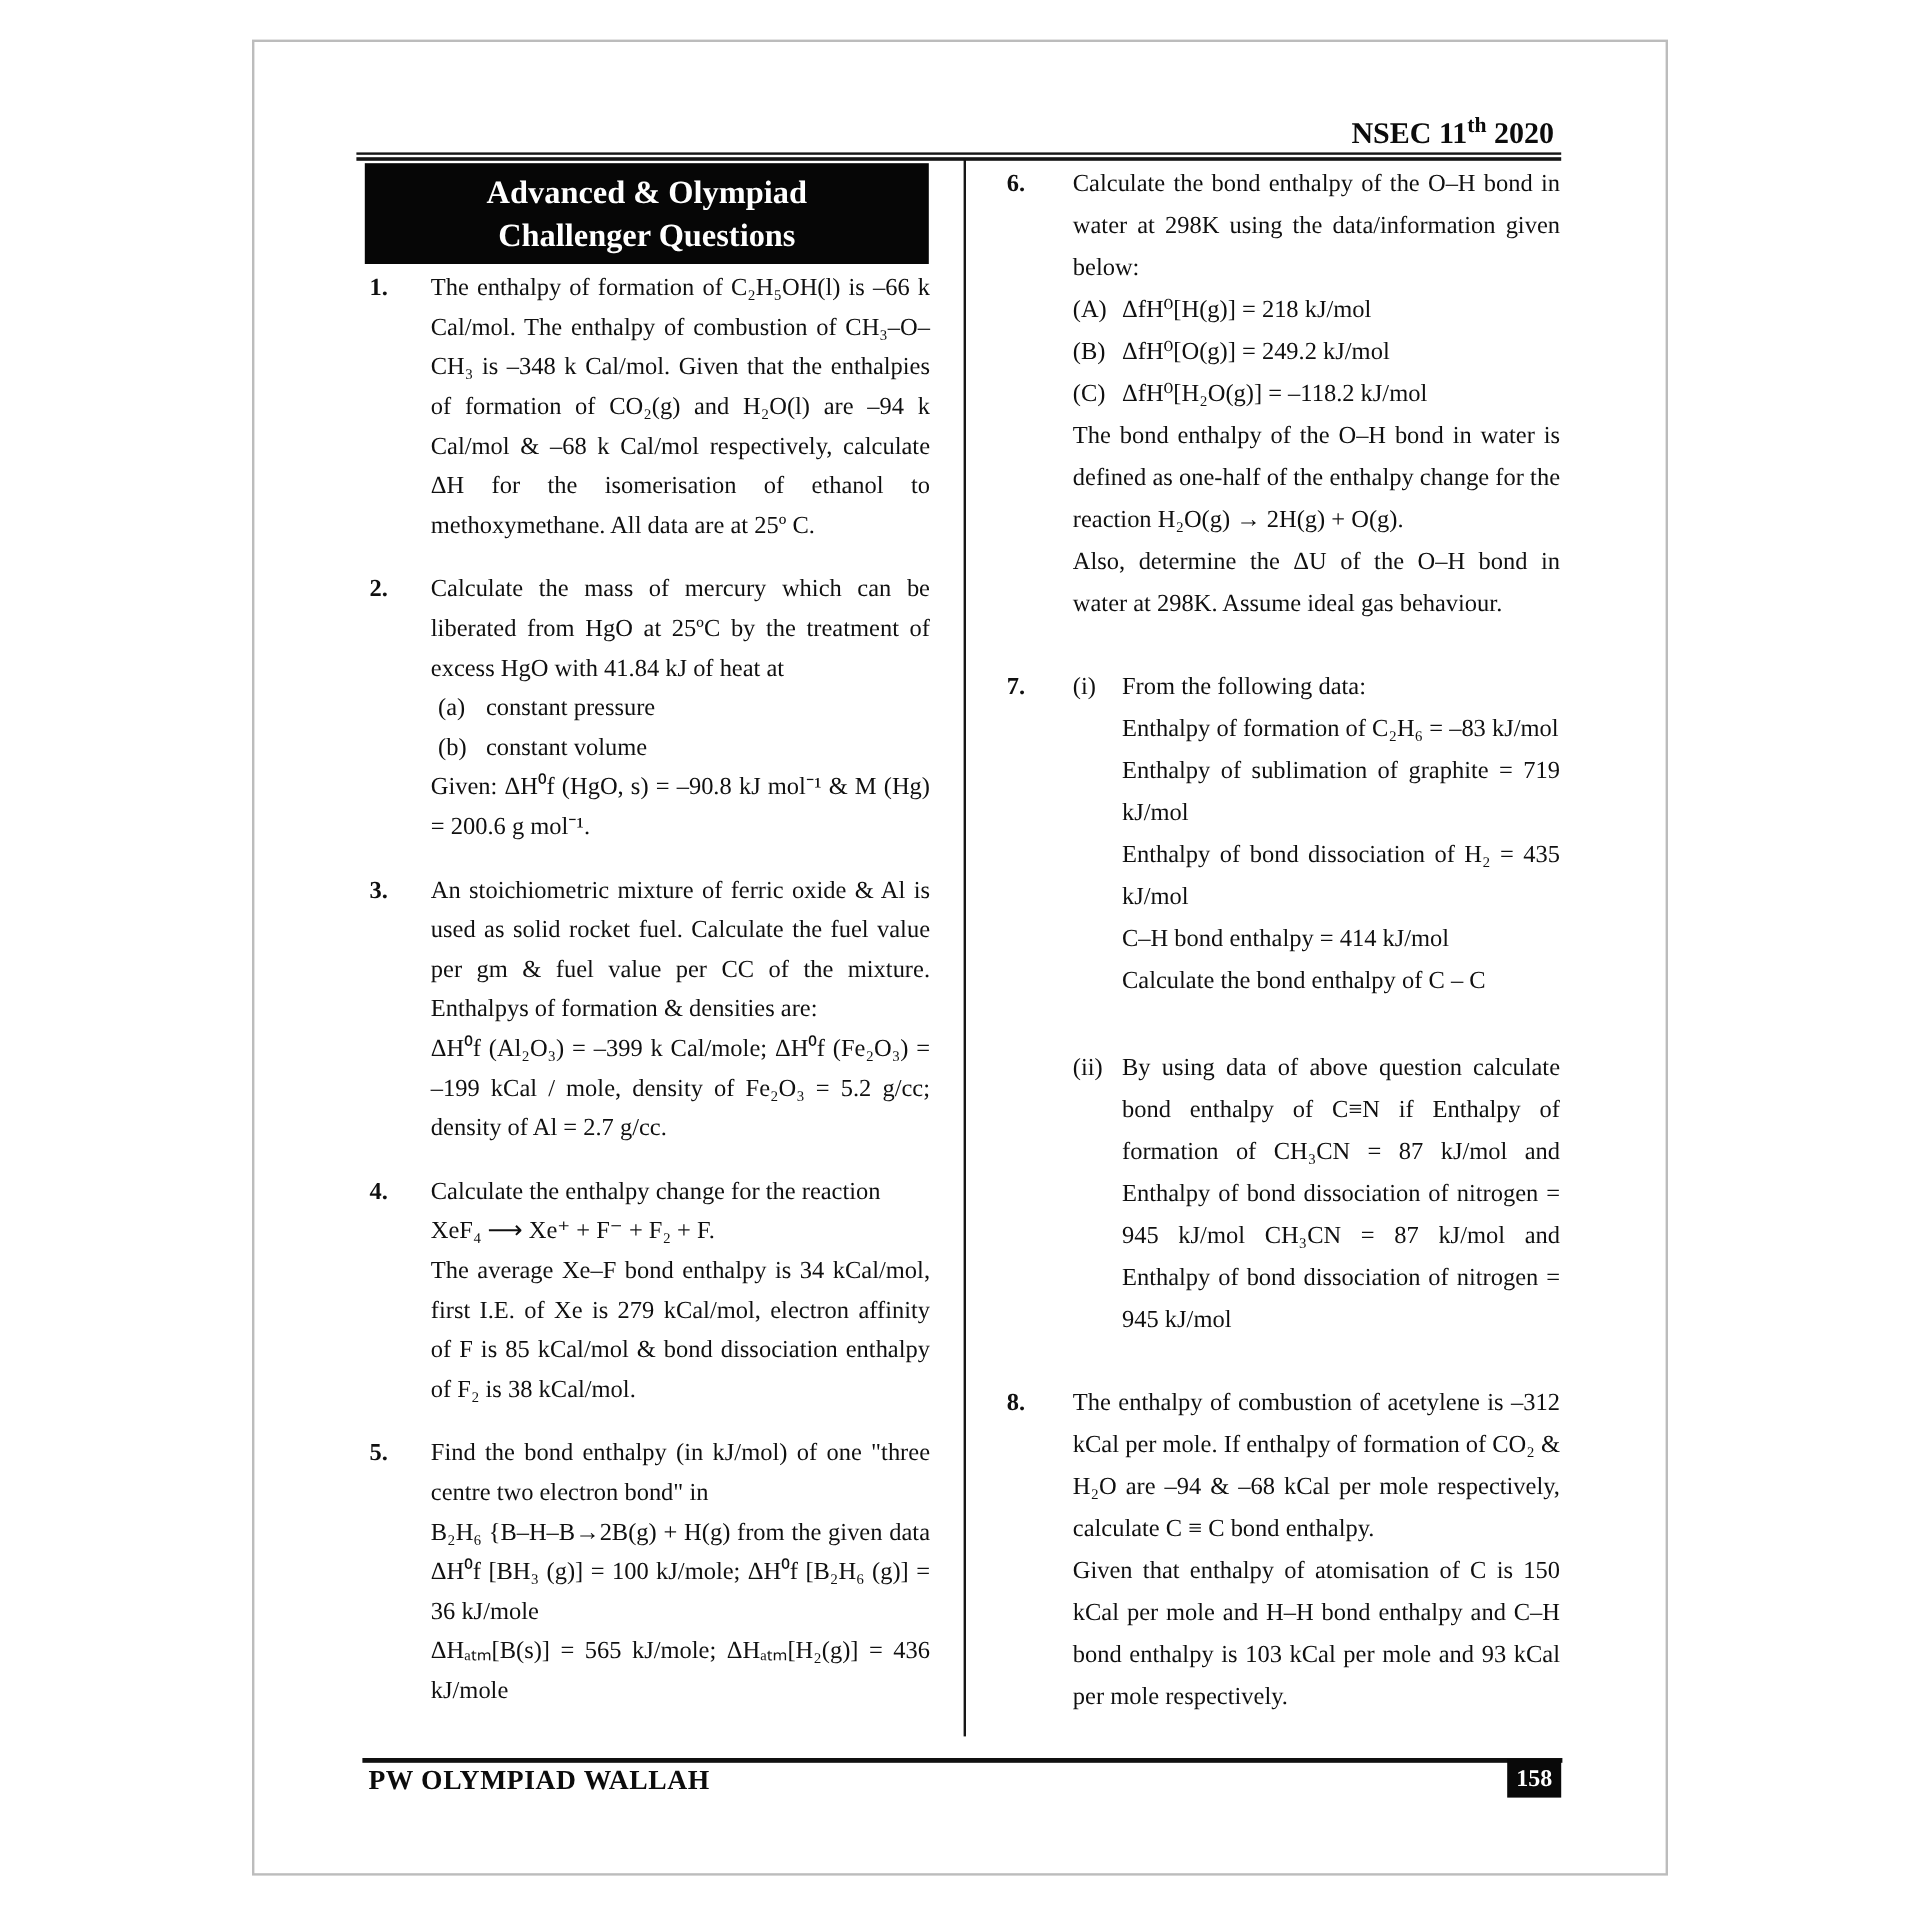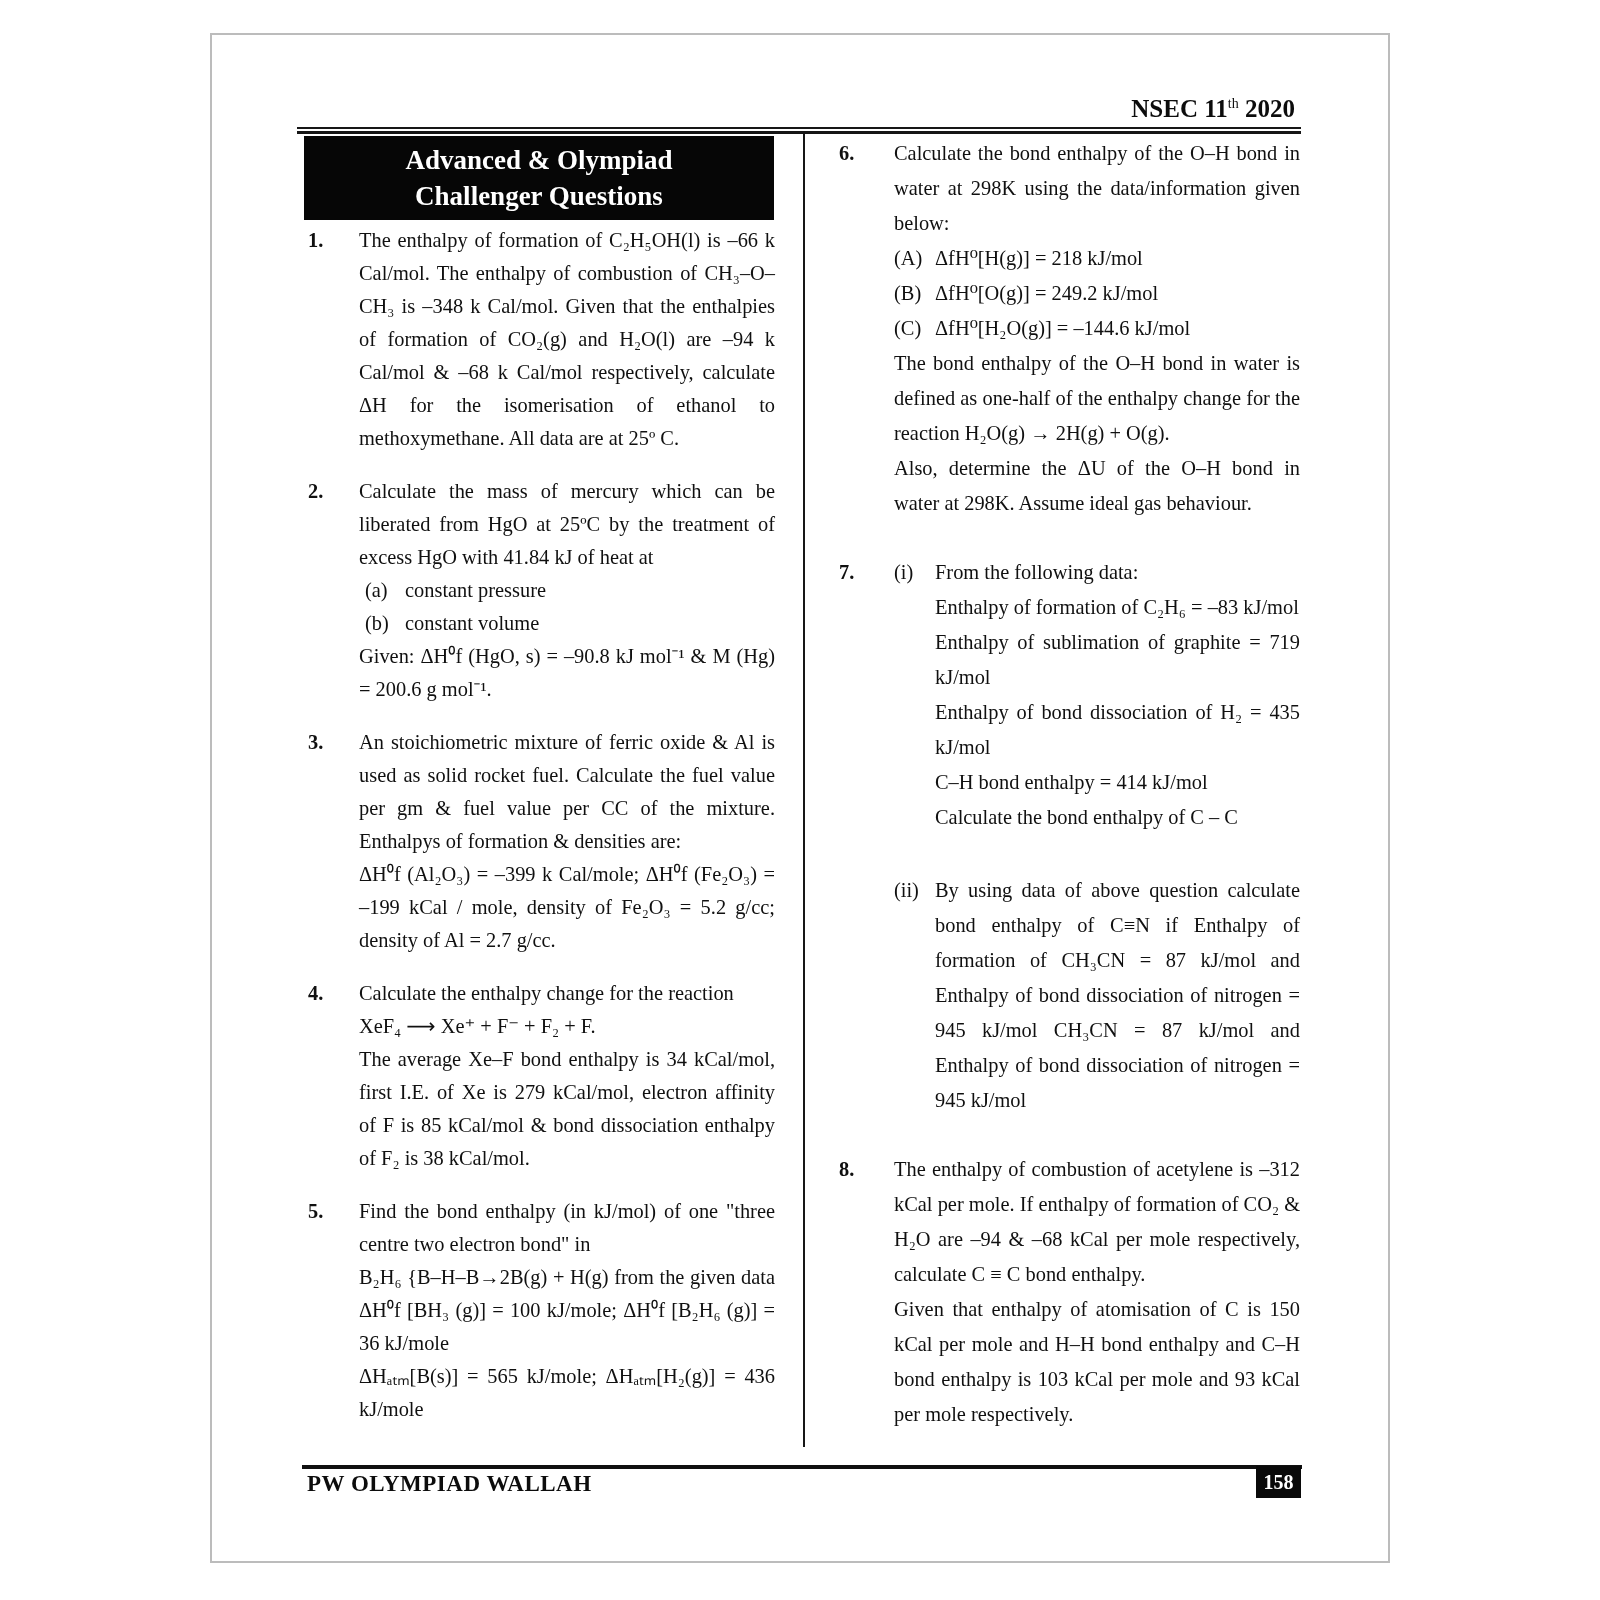--- a/index.html
+++ b/index.html
@@ -9,21 +9,21 @@
     -webkit-font-smoothing:antialiased;
   }
   .sheet{
     position:absolute;left:210px;top:33px;width:1180px;height:1530px;
     background:#fff;border:2px solid #bcbcbc;box-sizing:border-box;
   }
   .masthead{
     position:absolute;top:60px;right:93px;
     font-weight:bold;font-size:25px;line-height:1.1;color:#0c0c0c;white-space:nowrap;
   }
-  .masthead sup{font-size:14px;font-weight:normal;}
+  .masthead sup{font-size:18px;font-weight:bold;}
   .top-rule{
     position:absolute;left:85px;top:92px;width:1004px;height:2px;
     border-top:2px solid #161616;border-bottom:3px solid #161616;
   }
   .title-box{
     position:absolute;left:92px;top:101px;width:470px;height:84px;
     background:#060606;color:#ffffff;text-align:center;font-weight:bold;
     font-size:27px;display:flex;flex-direction:column;justify-content:center;gap:9px;
   }
   .title-line{line-height:1;}
@@ -132,21 +132,21 @@
           <div class="item">
             <span class="item-label">(A)</span>
             <span class="item-text">ΔfH⁰[H(g)] = 218 kJ/mol</span>
           </div>
           <div class="item">
             <span class="item-label">(B)</span>
             <span class="item-text">ΔfH⁰[O(g)] = 249.2 kJ/mol</span>
           </div>
           <div class="item">
             <span class="item-label">(C)</span>
-            <span class="item-text">ΔfH⁰[H₂O(g)] = –144.6 kJ/mol</span>
+            <span class="item-text">ΔfH⁰[H₂O(g)] = –118.2 kJ/mol</span>
           </div>
           <div class="para">The bond enthalpy of the O–H bond in water is defined as one-half of the enthalpy change for the reaction H₂O(g) → 2H(g) + O(g).</div>
           <div class="para">Also, determine the ΔU of the O–H bond in water at 298K. Assume ideal gas behaviour.</div>
         </div>
       </div>
       <div class="question">
         <div class="qnum">7.</div>
         <div class="qbody">
           <div class="subq">
             <div class="sublabel">(i)</div>

